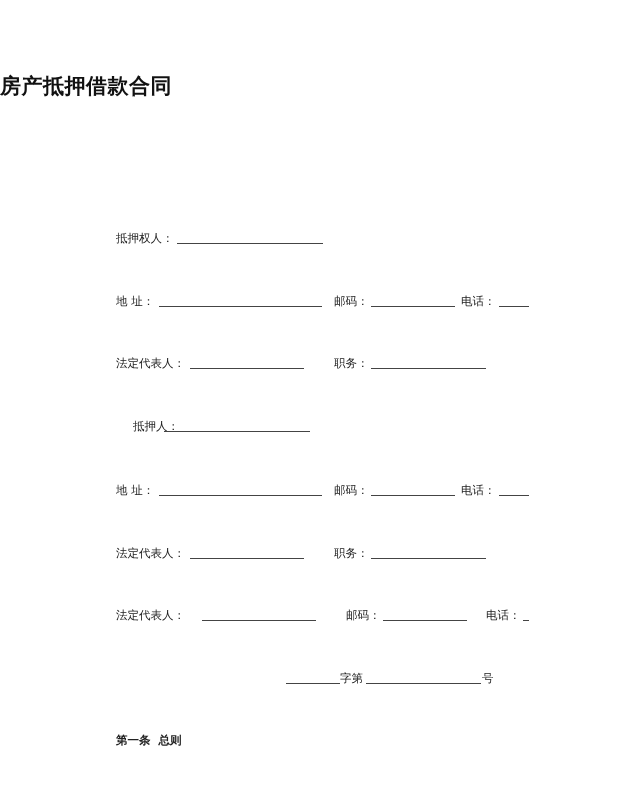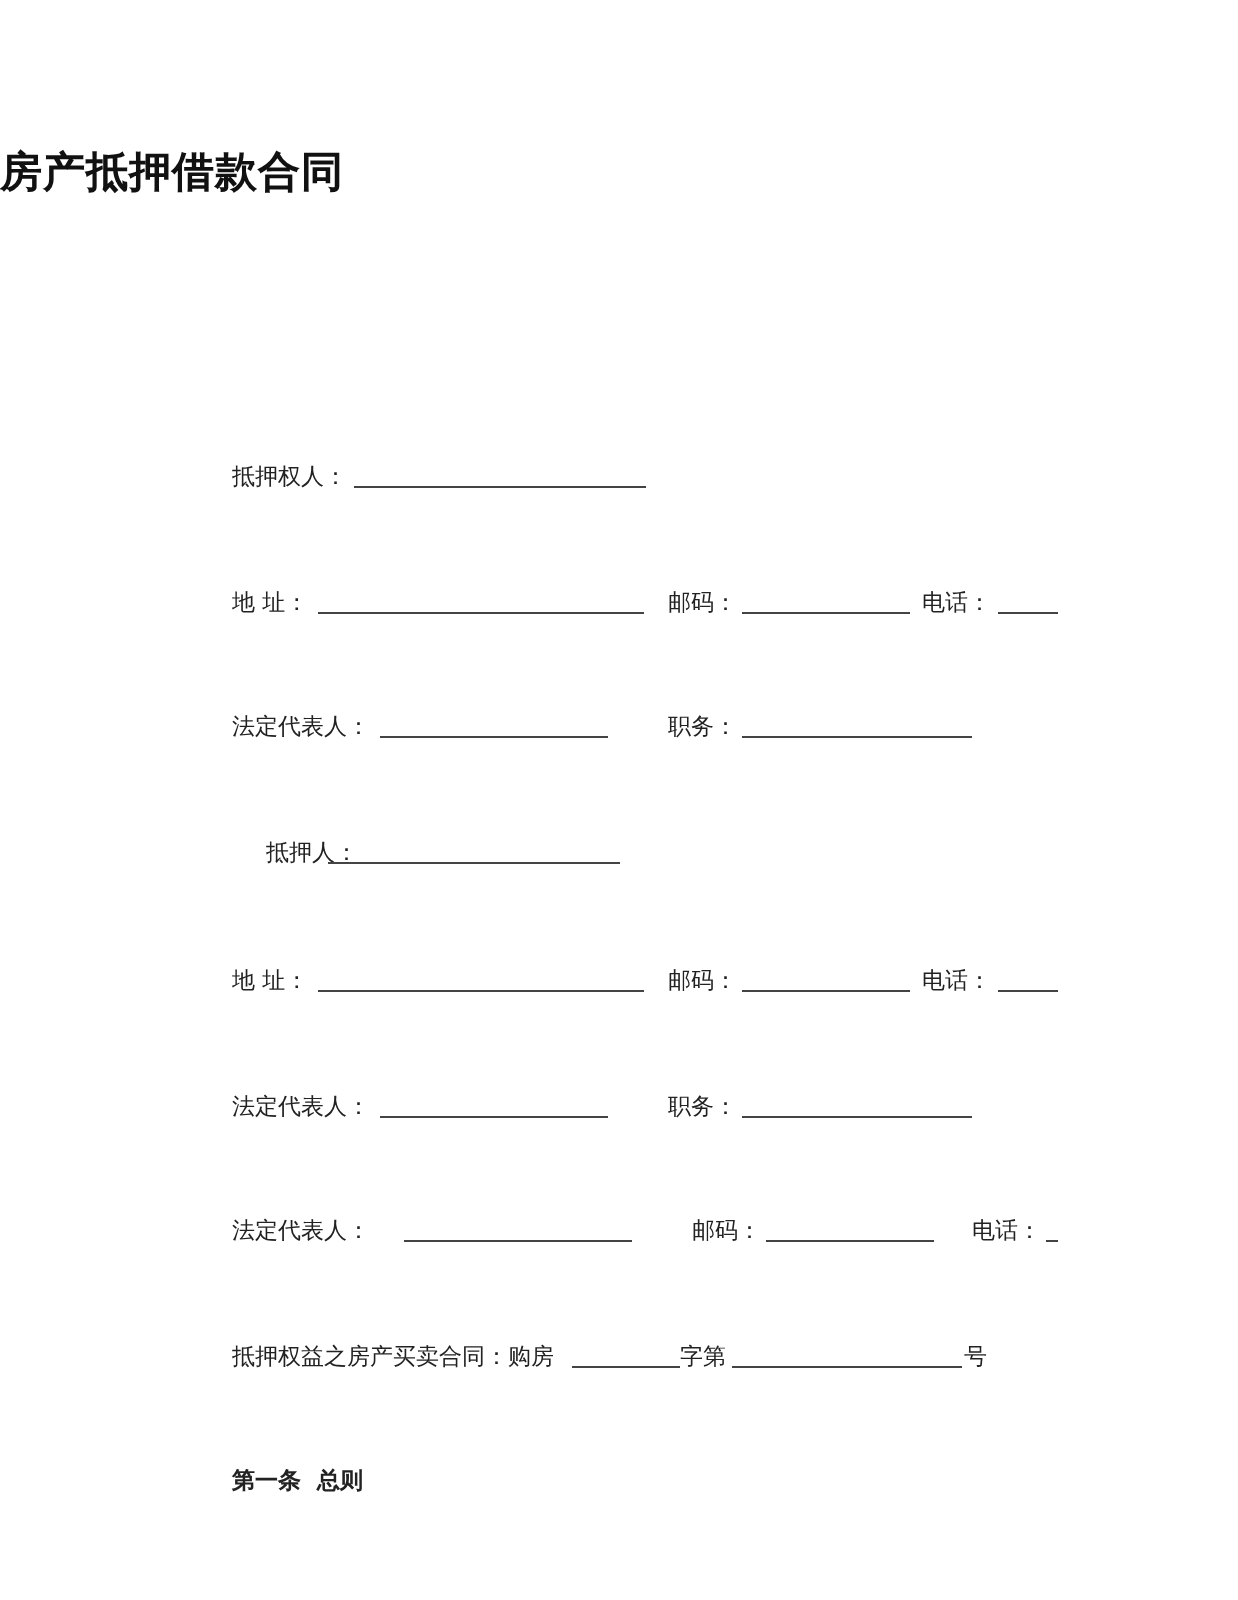--- a/index.html
+++ b/index.html
@@ -67,21 +67,20 @@
 <div class="row" style="top:569px;width:420px;">
   <span class="seg" style="left:0">法定代表人：</span>
   <div class="line" style="left:86px;width:114px;"></div>
   <span class="seg" style="left:230px">邮码：</span>
   <div class="line" style="left:267px;width:84px;"></div>
   <span class="seg" style="left:370px">电话：</span>
   <div class="line" style="left:407px;width:6px;"></div>
 </div>
 
 <div class="row" style="top:632px;width:420px;">
-  <span class="seg" style="left:0">抵押权益之房产买卖合同：购房</span>
   <div class="line" style="left:170px;width:54px;"></div>
   <span class="seg" style="left:224px">字第</span>
   <div class="line" style="left:250px;width:115px;"></div>
   <span class="seg" style="left:366px">号</span>
 </div>
 
 <div class="row" style="top:694px;width:420px;font-weight:bold;">
   <span class="seg" style="left:0; white-space:pre;">第一条  总则</span>
 </div>
 

